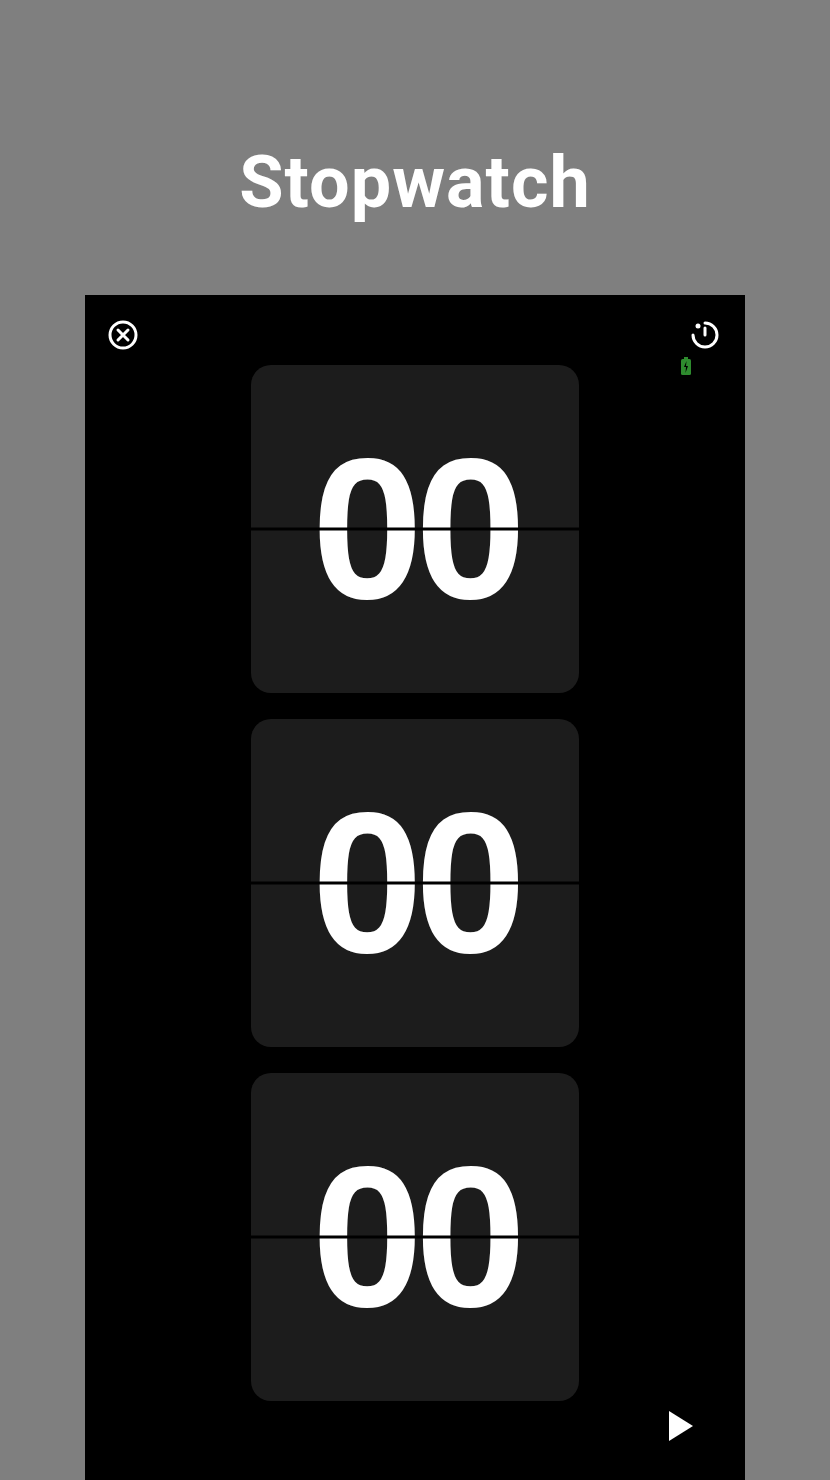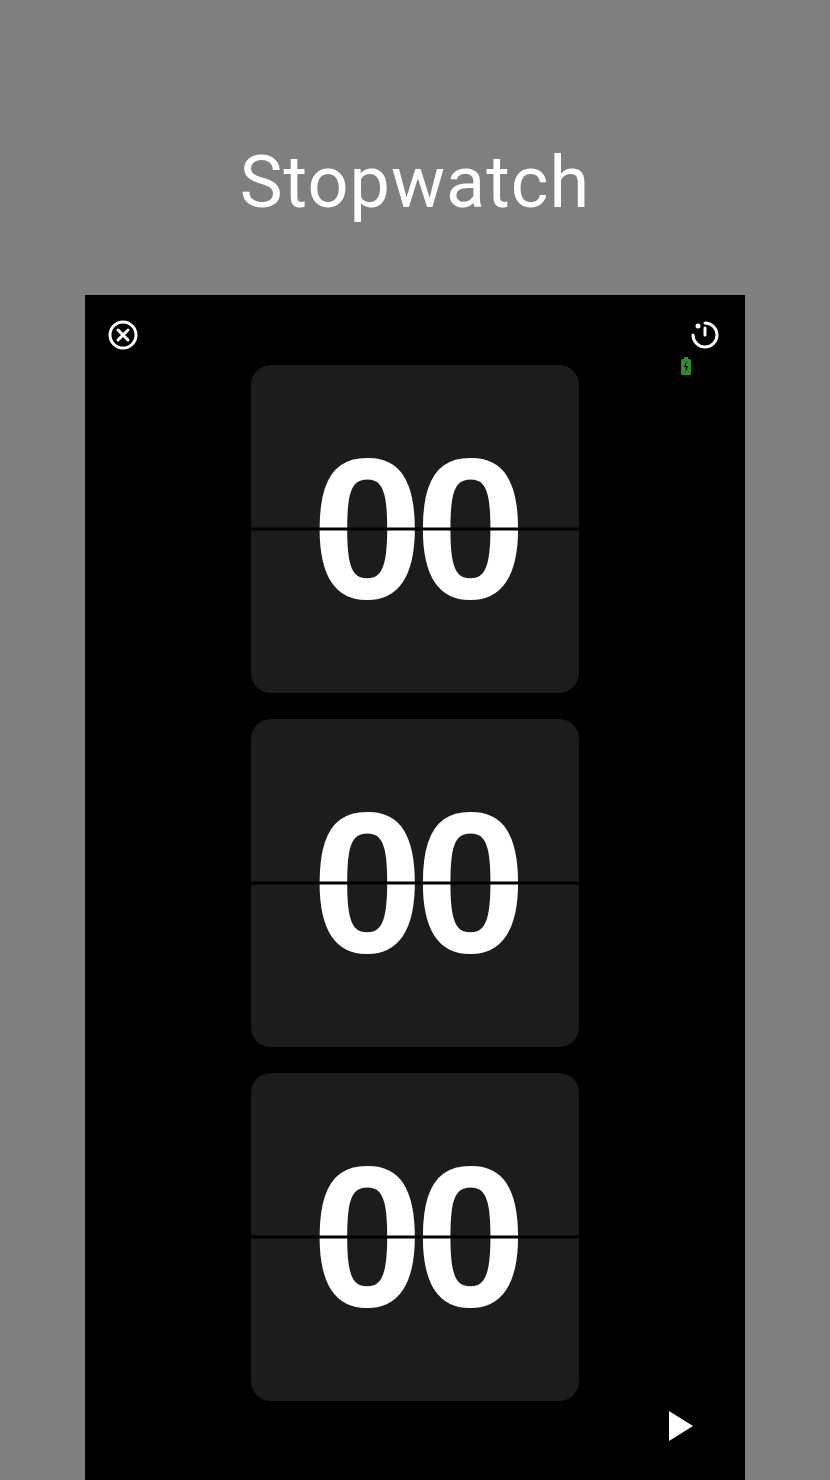--- a/index.html
+++ b/index.html
@@ -13,21 +13,21 @@
       background: #7f7f7f;
       font-family: -apple-system, BlinkMacSystemFont, 'Segoe UI', Roboto, Helvetica, Arial, sans-serif;
       display: flex;
       flex-direction: column;
       align-items: center;
       overflow: hidden;
     }
     .title {
       color: #ffffff;
       font-size: 72px;
-      font-weight: 400;
+      font-weight: 700;
       margin-top: 140px;
       margin-bottom: 70px;
       letter-spacing: 1px;
     }
     .phone-frame {
       width: 660px;
       height: 1188px;
       background: #000000;
       position: relative;
       overflow: hidden;

